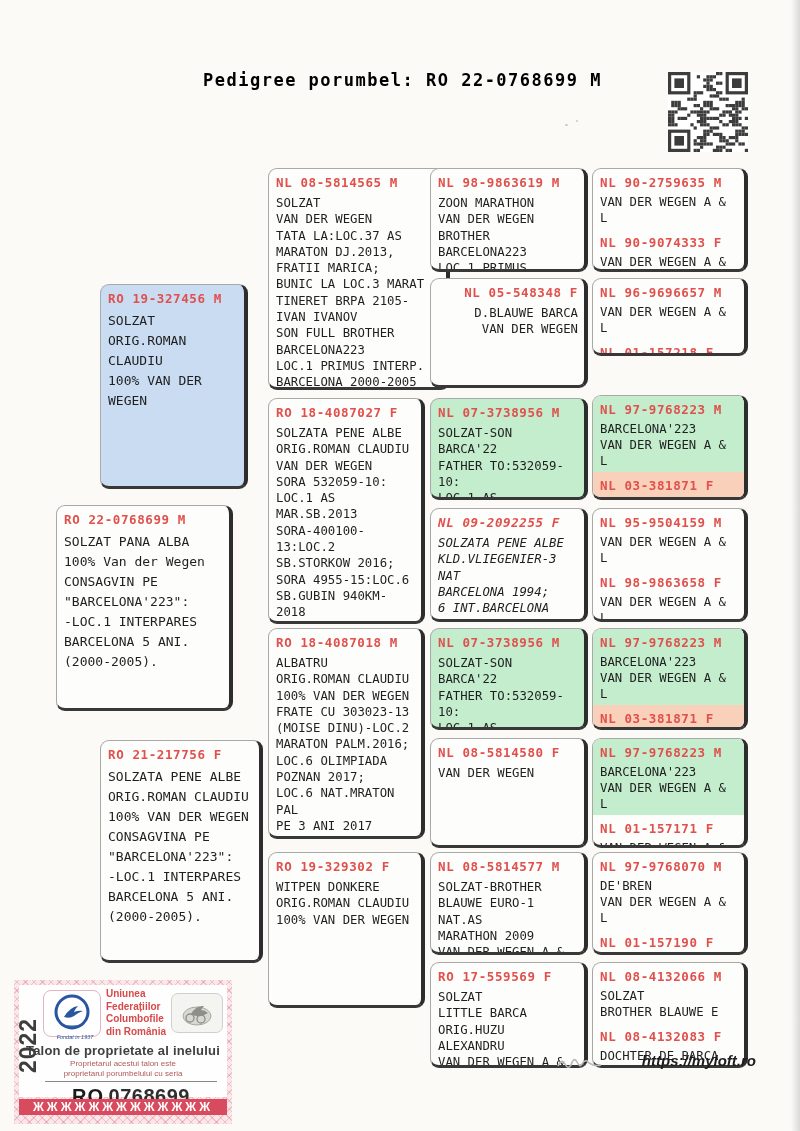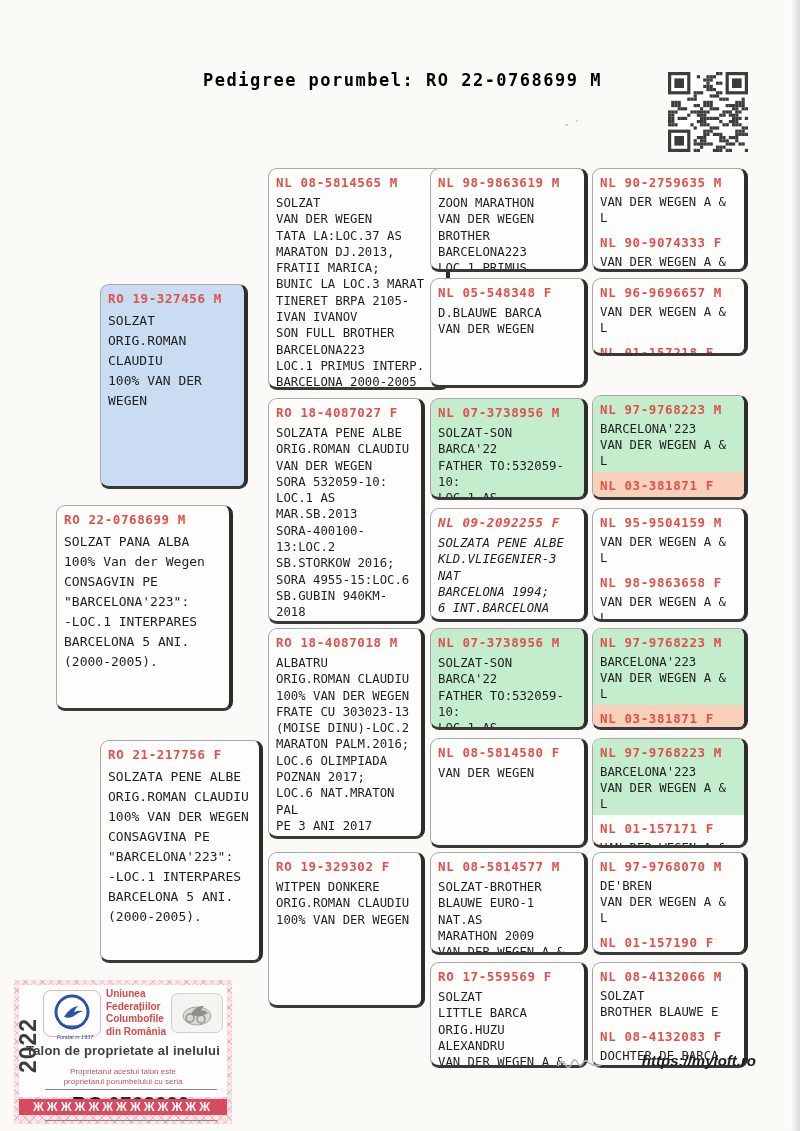--- a/index.html
+++ b/index.html
@@ -42,21 +42,21 @@
   .stamp-inner{position:absolute;left:5px;right:5px;top:5px;bottom:27px;background:#fefefe;}
   .stamp-row1{display:flex;align-items:center;gap:5px;padding:3px 4px 0 24px;}
   .logo-panel{width:56px;height:45px;border:1.5px solid #e3b6bf;border-radius:8px;
        background:#fff;flex:0 0 auto;display:flex;align-items:center;justify-content:center;}
   .fed-text{color:#d64a4a;font-size:10px;font-weight:bold;line-height:12.5px;flex:1;}
   .emblem-panel{width:50px;height:38px;border:1px solid #cfcfcf;border-radius:7px;
        background:#f4f4f1;flex:0 0 auto;display:flex;align-items:center;justify-content:center;}
   .stamp-title{text-align:center;font-weight:bold;font-size:13px;color:#404040;
        margin-top:3px;letter-spacing:.2px;}
   .stamp-sub{text-align:center;font-size:8px;line-height:9.5px;color:#b05858;
-       white-space:pre-line;margin-top:9px;}
+       white-space:pre-line;margin-top:1px;}
   .ring-row{margin:3px 10px 0 26px;border-top:1px solid #888;border-bottom:1px solid #888;
        text-align:center;padding:3px 0 4px 0;}
   .ring-prefix{font-weight:bold;font-size:20px;color:#1a1a1a;letter-spacing:1px;}
   .ring-num{font-size:20px;font-weight:bold;color:#2e2e2e;letter-spacing:.5px;}
   .stamp-year{position:absolute;left:-26px;top:52px;width:80px;text-align:center;
        transform:rotate(-90deg);font-size:23px;font-weight:bold;color:#3d3d3d;
        letter-spacing:1px;}
   .motif-band{position:absolute;left:5px;right:5px;bottom:9px;height:16px;background:#d84a5e;
        color:#ffffff;font-size:12px;font-weight:bold;line-height:16px;text-align:center;
        letter-spacing:3px;overflow:hidden;white-space:nowrap;}
@@ -351,21 +351,21 @@
   </div>
 
   <div class="card" style="left:430px;top:168px;width:158px;height:104px;">
     <div class="ring">NL 98-9863619 M</div>
     <div class="body">ZOON MARATHON
 VAN DER WEGEN
 BROTHER BARCELONA223
 LOC.1 PRIMUS INTERP.
 BARCELONA 2000-2005</div>
   </div>
-  <div class="card" style="left:430px;top:278px;width:158px;height:110px;">
+  <div class="card" style="left:430px;top:278px;width:158px;height:110px;text-align:right;">
     <div class="ring">NL 05-548348 F</div>
     <div class="body">D.BLAUWE BARCA
 VAN DER WEGEN</div>
   </div>
   <div class="card green" style="left:430px;top:398px;width:158px;height:102px;">
     <div class="ring">NL 07-3738956 M</div>
     <div class="body">SOLZAT-SON BARCA'22
 FATHER TO:532059-10:
 LOC.1 AS MAR.SB.2013
 -400100-13:LOC.2 SB.

